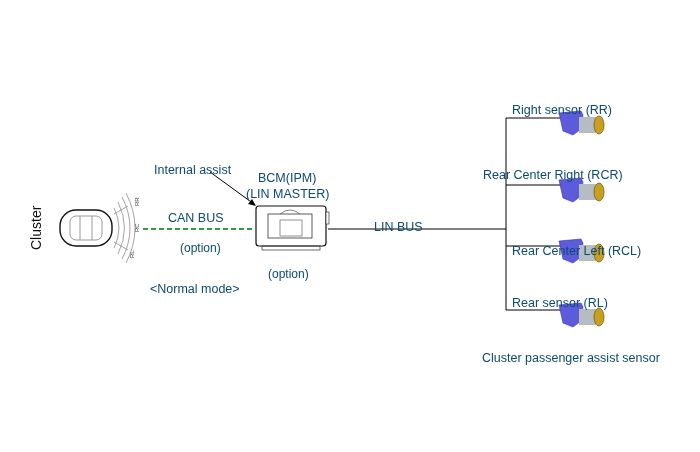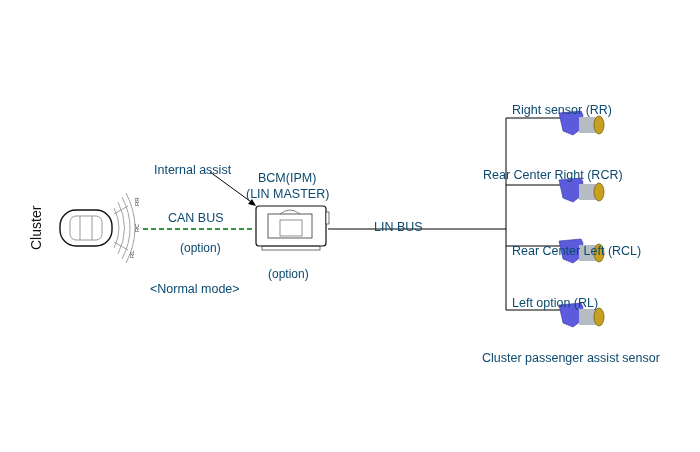--- a/index.html
+++ b/index.html
@@ -87,14 +87,14 @@
 <div class="lbl" style="left:154px;top:155px">Internal assist</div>
 <div class="lbl" style="left:258px;top:163px">BCM(IPM)</div>
 <div class="lbl" style="left:246px;top:179px">(LIN MASTER)</div>
 <div class="lbl sm" style="left:268px;top:259px">(option)</div>
 <div class="lbl" style="left:374px;top:212px">LIN BUS</div>
 <div class="lbl" style="left:150px;top:274px">&lt;Normal mode&gt;</div>
 
 <div class="lbl" style="left:512px;top:95px">Right sensor (RR)</div>
 <div class="lbl" style="left:483px;top:160px">Rear Center Right (RCR)</div>
 <div class="lbl" style="left:512px;top:236px">Rear Center Left (RCL)</div>
-<div class="lbl" style="left:512px;top:288px">Left option (RL)</div>
+<div class="lbl" style="left:512px;top:288px">Rear sensor (RL)</div>
 <div class="lbl" style="left:482px;top:343px">Cluster passenger assist sensor</div>
 
 </body></html>

